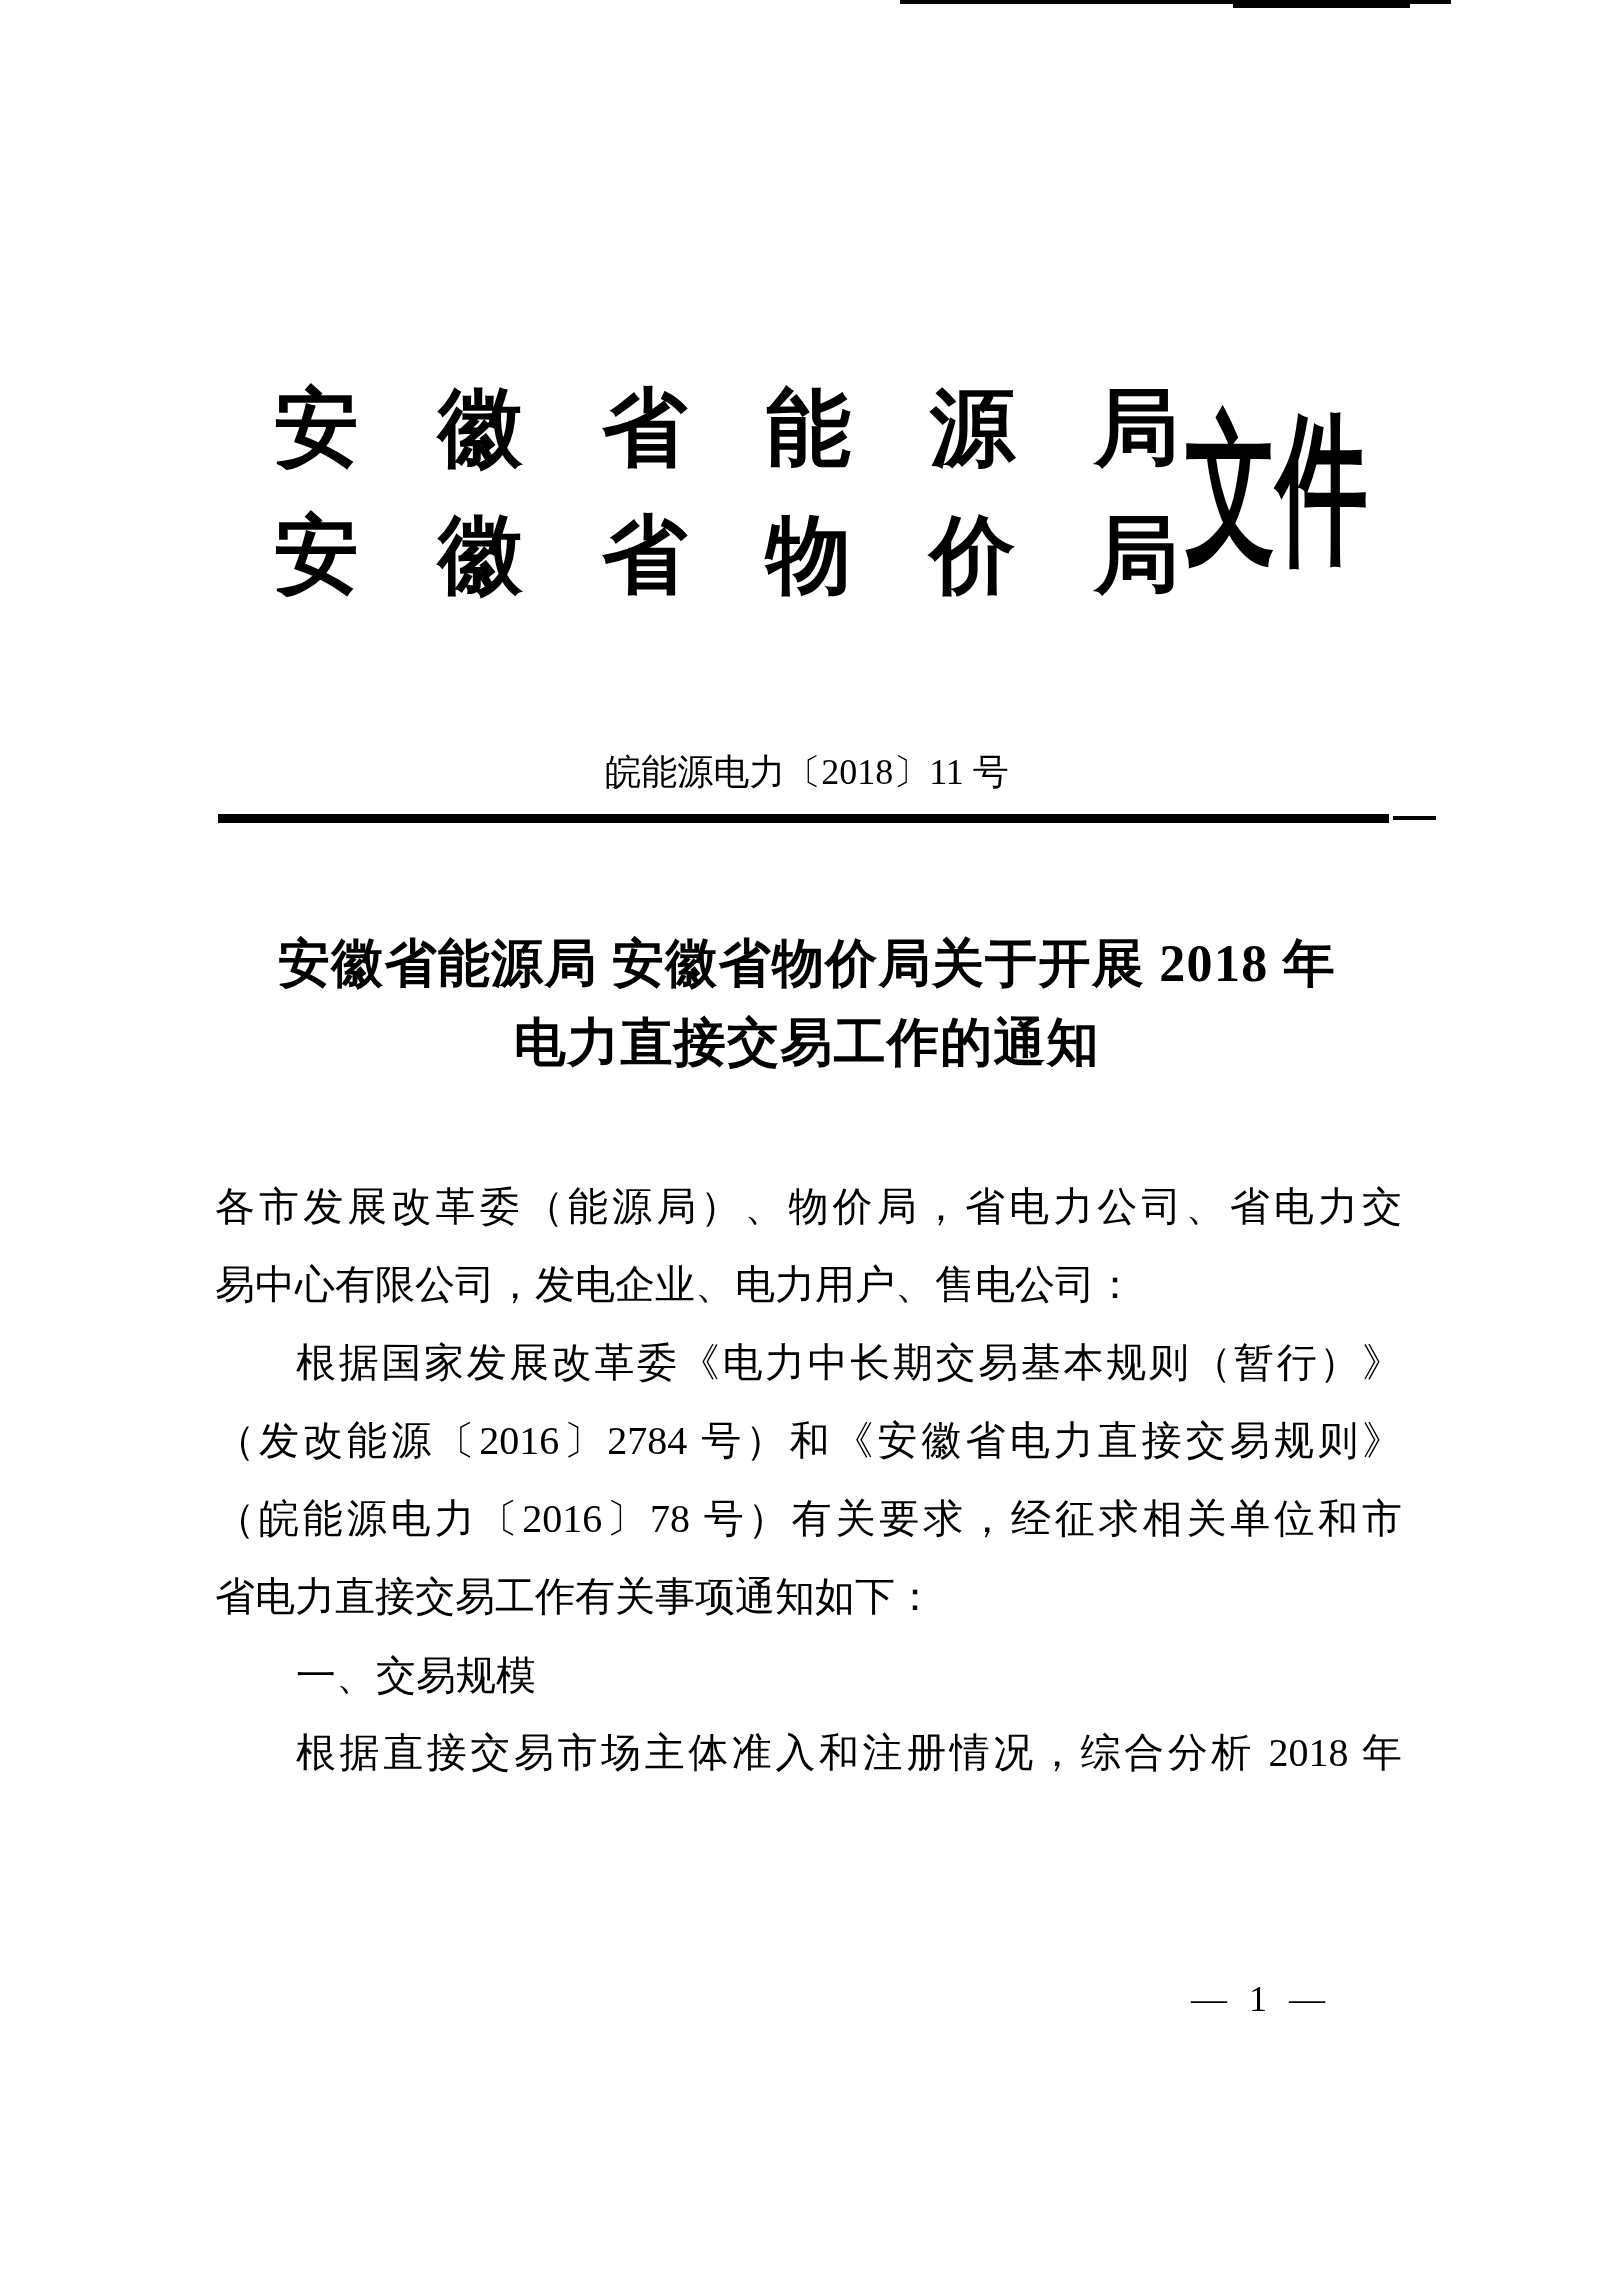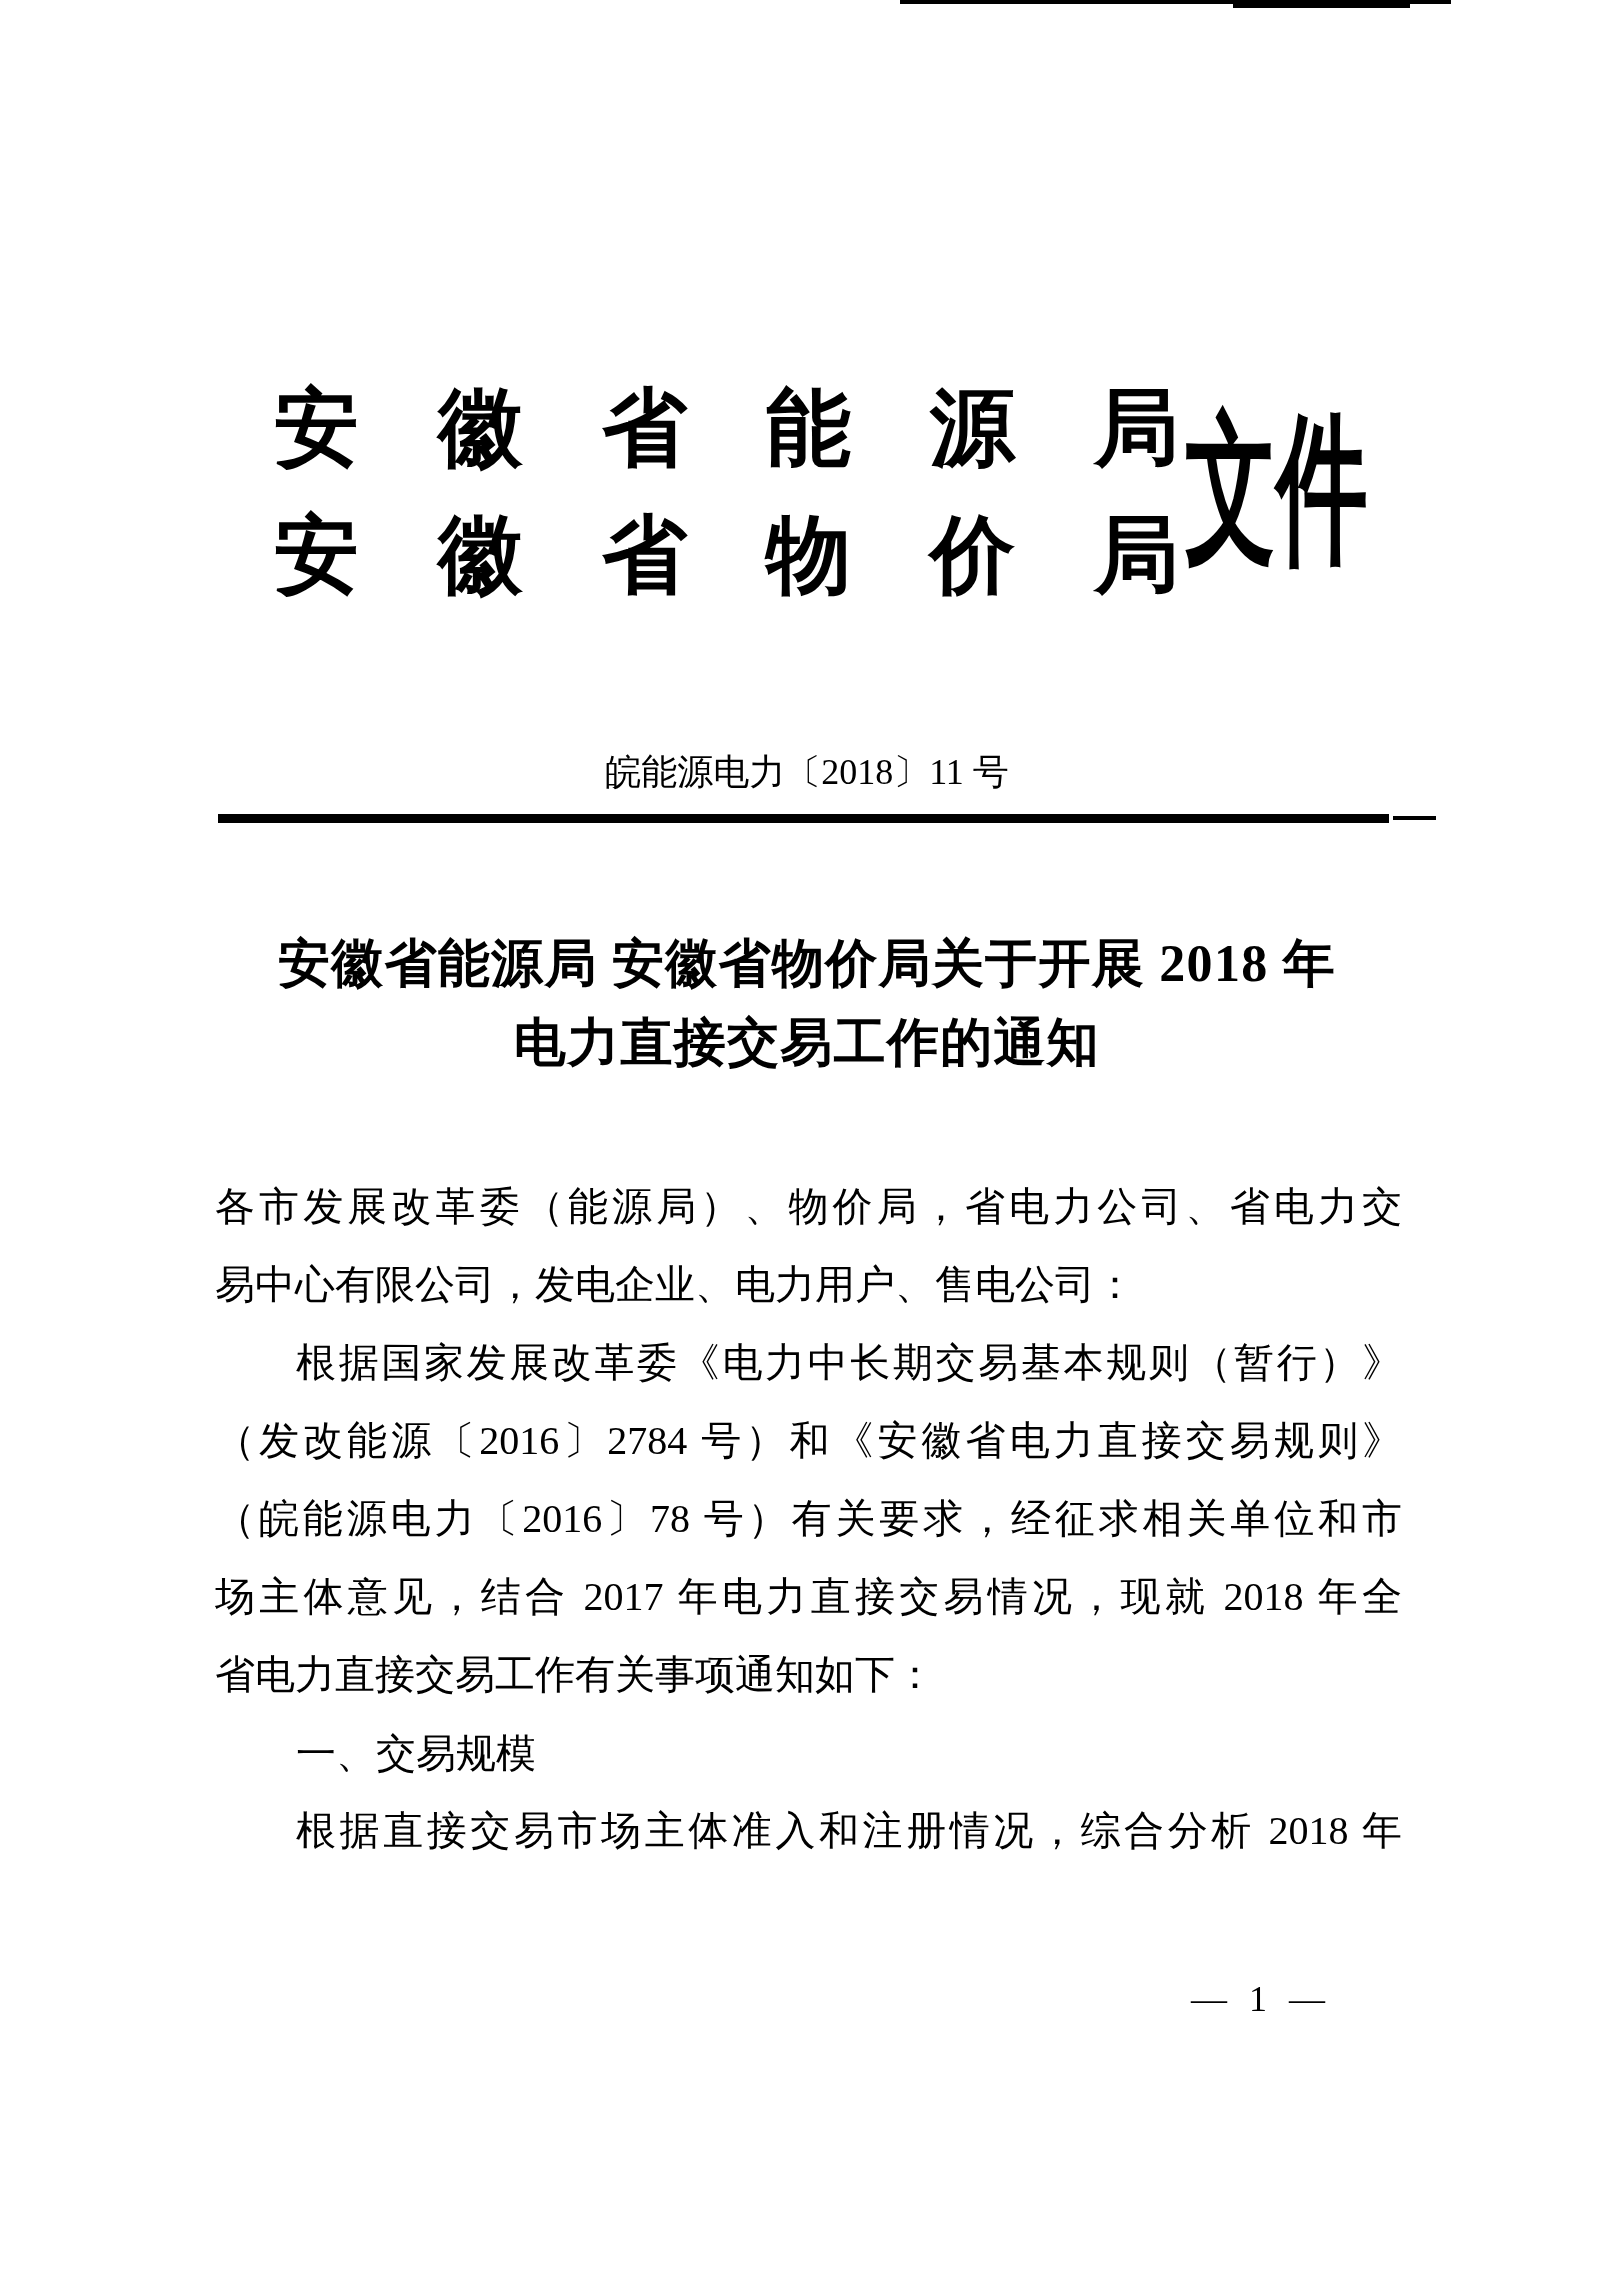--- a/index.html
+++ b/index.html
@@ -142,21 +142,20 @@
     <span class="title-line">安徽省能源局 安徽省物价局关于开展 2018 年</span>
     <span class="title-line">电力直接交易工作的通知</span>
   </h1>
 
   <main class="body-text">
     <p class="line full">各市发展改革委（能源局）、物价局，省电力公司、省电力交</p>
     <p class="line short">易中心有限公司，发电企业、电力用户、售电公司：</p>
     <p class="line full indent">根据国家发展改革委《电力中长期交易基本规则（暂行）》</p>
     <p class="line full">（发改能源〔2016〕2784 号）和《安徽省电力直接交易规则》</p>
     <p class="line full">（皖能源电力〔2016〕78 号）有关要求，经征求相关单位和市</p>
-    <p class="line full">场主体意见，结合 2017 年电力直接交易情况，现就 2018 年全</p>
     <p class="line short">省电力直接交易工作有关事项通知如下：</p>
     <p class="line short indent heading">一、交易规模</p>
     <p class="line full indent">根据直接交易市场主体准入和注册情况，综合分析 2018 年</p>
   </main>
 
   <div class="page-number">— 1 —</div>
 
 </div>
 
 

